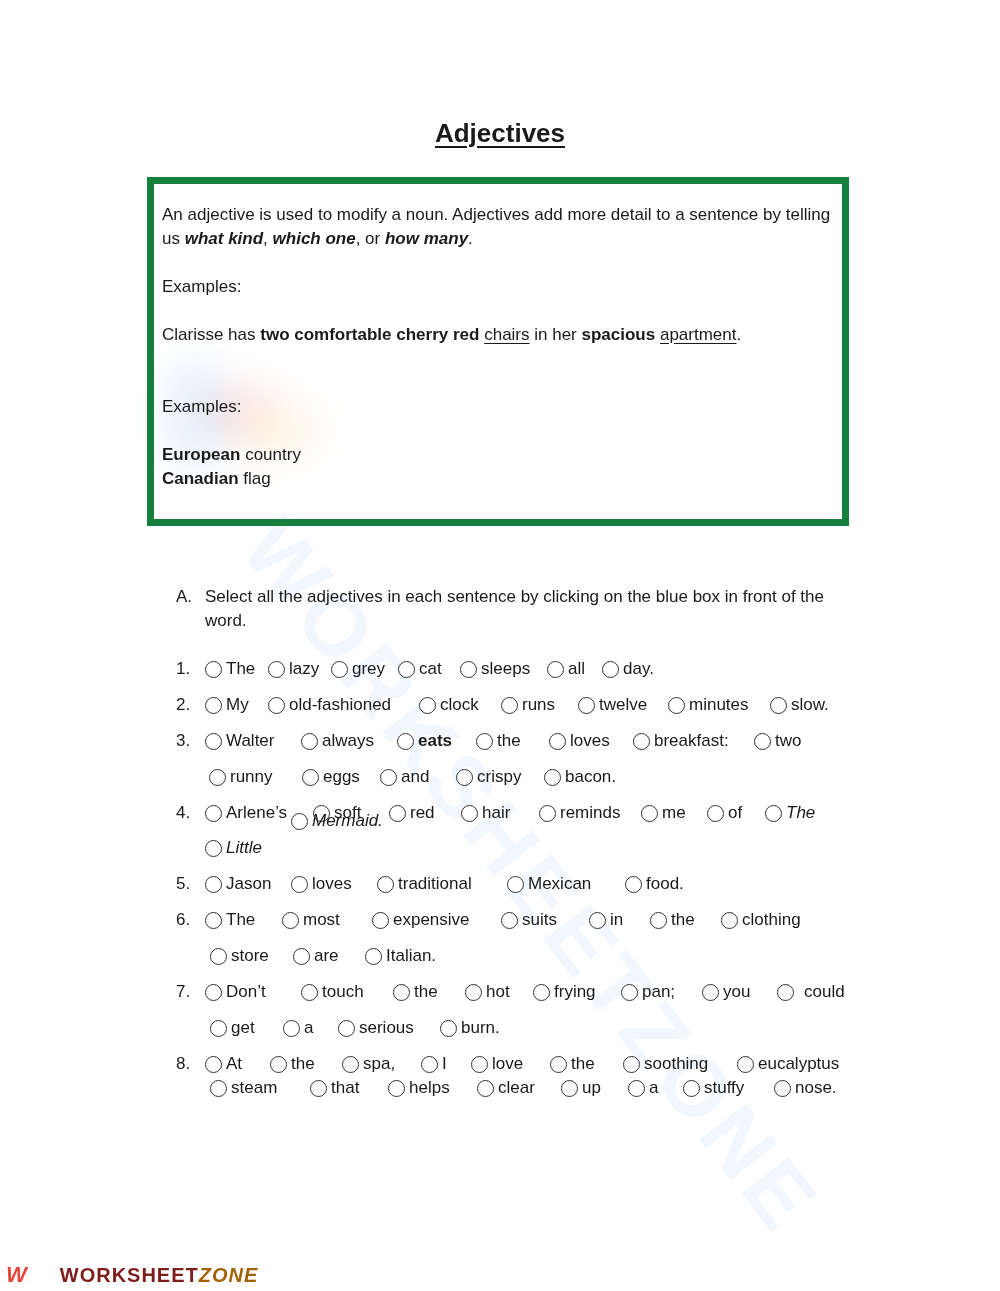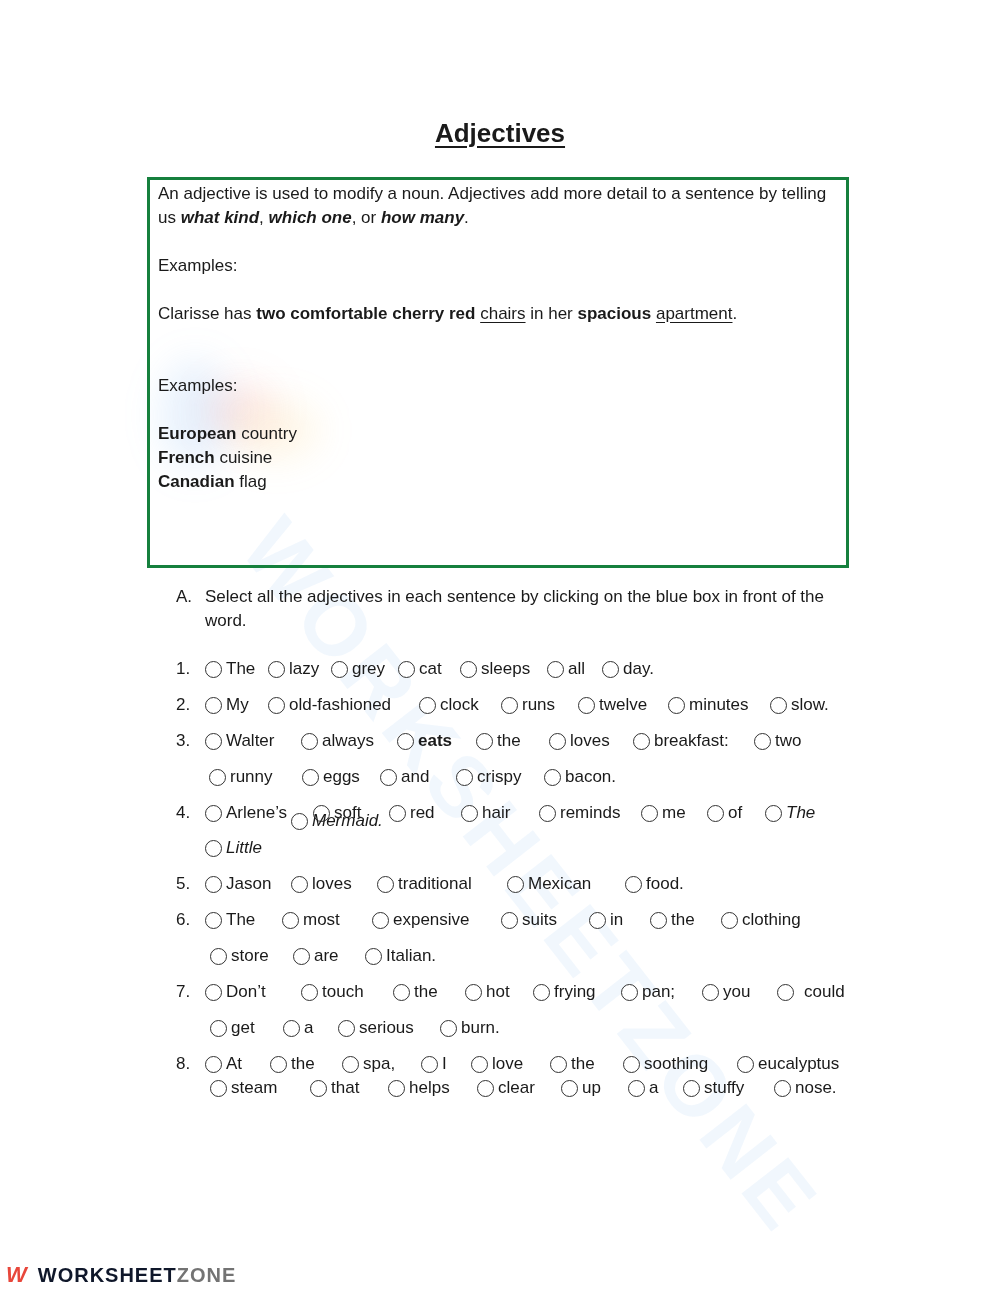--- a/index.html
+++ b/index.html
@@ -14,22 +14,22 @@
     font-size: 86px; font-weight: bold; letter-spacing: 6px;
     color: rgba(120,180,235,0.10); white-space: nowrap; pointer-events: none;
   }
   .wm-blob { position: absolute; border-radius: 50%; filter: blur(18px); pointer-events: none; }
   .title {
     position: absolute; left: 0; right: 0; top: 118px; text-align: center;
     font-size: 26px; font-weight: bold; text-decoration: underline;
     text-underline-offset: 4px;
   }
   .infobox {
-    position: absolute; left: 147px; top: 177px; width: 702px; height: 391px;
-    border: 3px solid #15803d; box-sizing: border-box; padding: 2px 8px;
+    position: absolute; left: 147px; top: 177px; width: 702px; height: 349px;
+    border: 7px solid #15803d; box-sizing: border-box; padding: 19px 8px;
     font-size: 17px; line-height: 24px;
   }
   .infobox p { margin: 0; }
   .infobox .gap { height: 24px; }
   .u { text-decoration: underline; text-underline-offset: 3px; }
   .instr {
     position: absolute; left: 176px; top: 585px; width: 660px;
     font-size: 17px; line-height: 24px;
   }
   .instr .lbl { position: absolute; left: 0; top: 0; }
@@ -42,22 +42,22 @@
   .opt .radio {
     width: 17px; height: 17px; border: 1.3px solid #333; border-radius: 50%;
     box-sizing: border-box; margin-right: 4px; background: #fff; flex: none;
   }
   .opt.it .word { font-style: italic; }
   .footer-logo {
     position: absolute; left: 6px; top: 1262px; display: flex; align-items: center;
     font-size: 20px; font-weight: bold; letter-spacing: 1px;
   }
   .footer-logo .w { color: #e8473b; font-size: 22px; margin-right: 10px; font-style: italic; }
-  .footer-logo .ws { color: #0f172a; }
-  .footer-logo .zone { color: #737373; }
+  .footer-logo .ws { color: #7f1d1d; margin-left: 22px; }
+  .footer-logo .zone { color: #a16207; font-style: italic; }
 </style>
 </head>
 <body>
 
 <div class="wm-blob" style="left:160px;top:360px;width:70px;height:110px;background:rgba(90,160,240,0.14);"></div>
 <div class="wm-blob" style="left:205px;top:380px;width:70px;height:60px;background:rgba(240,90,90,0.12);"></div>
 <div class="wm-blob" style="left:230px;top:400px;width:90px;height:60px;background:rgba(250,190,80,0.13);"></div>
 <div class="watermark">WORKSHEETZONE</div>
 
 <div class="title">Adjectives</div>
@@ -70,21 +70,20 @@
   <p>Examples:</p>
   <div class="gap"></div>
   <p>
     <span>Clarisse has </span><b>two comfortable cherry red</b><span> </span><span class="u">chairs</span><span> in her </span><b>spacious</b><span> </span><span class="u">apartment</span><span>.</span>
   </p>
   <div class="gap"></div>
   <div class="gap"></div>
   <p>Examples:</p>
   <div class="gap"></div>
   <p><b>European</b><span> country</span></p>
-  <p><b>French</b><span> cuisine</span></p>
   <p><b>Canadian</b><span> flag</span></p>
 </div>
 
 <div class="instr">
   <span class="lbl">A.</span>
   <span class="txt">Select all the adjectives in each sentence by clicking on the blue box in front of the word.</span>
 </div>
 
 <div id="questions">
     <span class="qnum" style="left: 176px; top: 658px;">1.</span>

